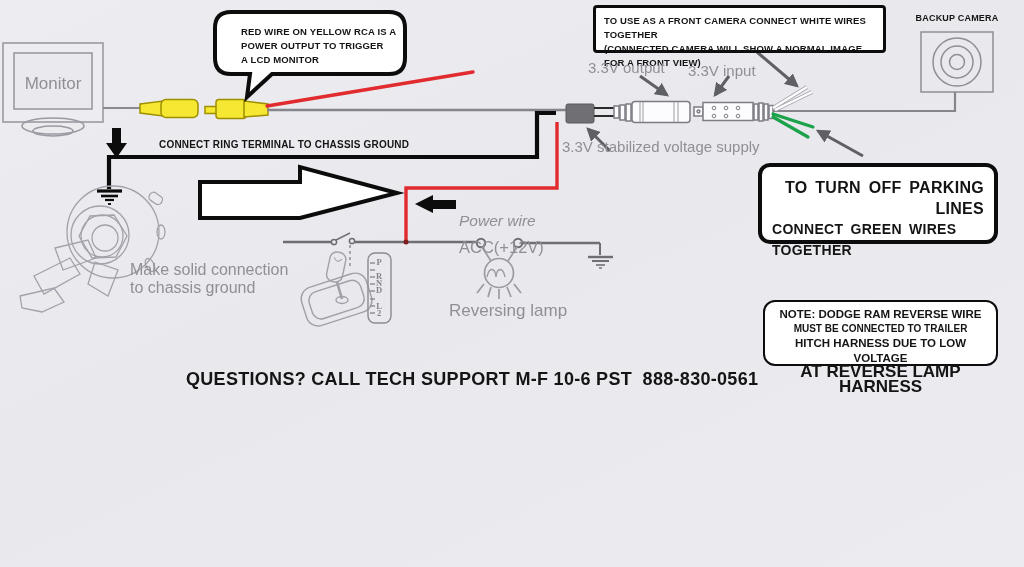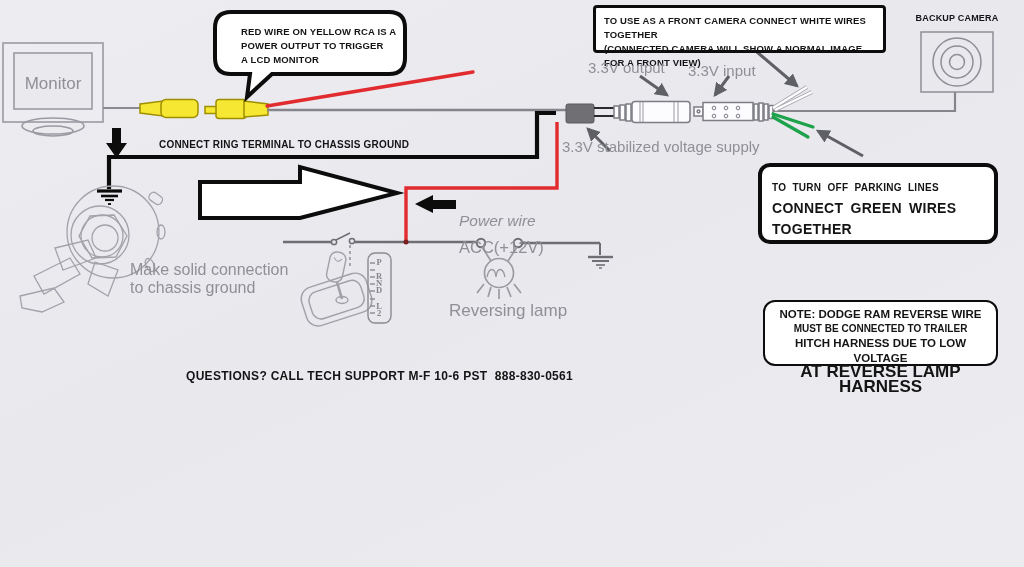--- a/index.html
+++ b/index.html
@@ -221,35 +221,35 @@
   <div class="abs blk" style="left:127px;top:139px;font-size:10px;letter-spacing:.2px;margin-left:32px;">CONNECT RING TERMINAL TO CHASSIS GROUND</div>
 
   <div class="abs gray" style="left:130px;top:261px;font-size:16px;">Make solid connection</div>
   <div class="abs gray" style="left:130px;top:279px;font-size:16px;">to chassis ground</div>
 
 
   <div class="abs gray" style="left:459px;top:194px;font-size:16.5px;margin-top:44px;">ACC(+12V)</div>
   <div class="abs gray" style="left:459px;top:212px;font-size:15.5px;font-style:italic;">Power wire</div>
 
   <div class="abs round-box" style="left:758px;top:163px;width:212px;height:53px;border:4px solid #0c0c0c;padding:10px;">
-    <div class="blk" style="font-size:10px;line-height:21px;letter-spacing:.3px;word-spacing:3px;">TO TURN OFF PARKING LINES</div>
+    <div class="blk" style="font-size:16px;line-height:21px;letter-spacing:.3px;word-spacing:3px;text-align:right;">TO TURN OFF PARKING LINES</div>
     <div class="blk" style="font-size:14px;line-height:21px;letter-spacing:.3px;word-spacing:3px;">CONNECT GREEN WIRES TOGETHER</div>
   </div>
 
   <div class="abs round-box" style="left:763px;top:300px;width:227px;height:52px;border:2.5px solid #0c0c0c;padding:5px 2px;text-align:center;">
     <div class="blk" style="font-size:11.5px;line-height:14.5px;">NOTE: DODGE RAM REVERSE WIRE</div>
     <div class="blk" style="font-size:10px;line-height:14.5px;">MUST BE CONNECTED TO TRAILER</div>
     <div class="blk" style="font-size:11.5px;line-height:14.5px;">HITCH HARNESS DUE TO LOW VOLTAGE</div>
     <div class="blk" style="font-size:17px;line-height:14.5px;">AT REVERSE LAMP HARNESS</div>
   </div>
 
   <div class="abs gear" style="left:372px;top:257px;">P</div>
   <div class="abs gear" style="left:372px;top:271px;">R</div>
   <div class="abs gear" style="left:372px;top:278px;">N</div>
   <div class="abs gear" style="left:372px;top:285px;">D</div>
   <div class="abs gear" style="left:372px;top:301px;">L</div>
   <div class="abs gear" style="left:372px;top:308px;">2</div>
 
   <div class="abs gray" style="left:449px;top:301px;font-size:17px;">Reversing lamp</div>
 
-  <div class="abs blk" style="left:186px;top:369px;font-size:12px;letter-spacing:.3px;white-space:pre;">QUESTIONS? CALL TECH SUPPORT M-F 10-6 PST  888-830-0561</div>
+  <div class="abs blk" style="left:186px;top:369px;font-size:18px;letter-spacing:.3px;white-space:pre;">QUESTIONS? CALL TECH SUPPORT M-F 10-6 PST  888-830-0561</div>
 
 </div>
 
 </body></html>

